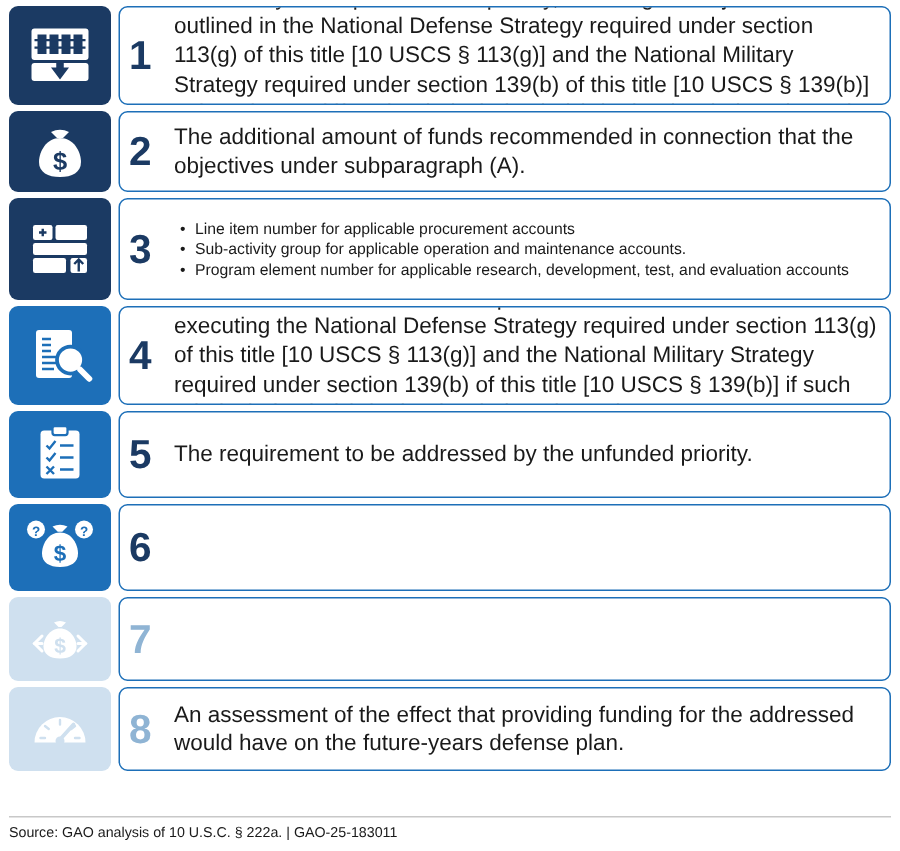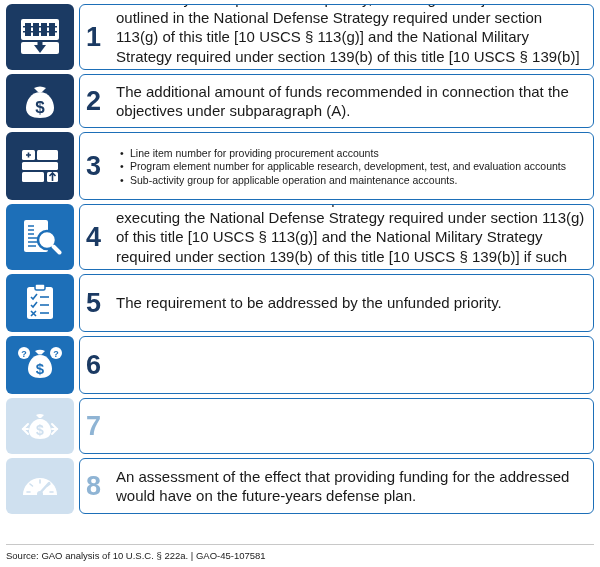--- a/index.html
+++ b/index.html
@@ -146,23 +146,23 @@
         <rect x="4" y="17" width="36" height="8" rx="1.5" fill="#ffffff"></rect>
         <rect x="4" y="27" width="22" height="10" rx="1.5" fill="#ffffff"></rect>
         <rect x="29" y="27" width="11" height="10" rx="1.5" fill="#ffffff"></rect>
         <path d="M34.5 36 v-8 M31.5 31 l3 -3 l3 3" stroke="#1b3a63" stroke-width="1.6" fill="none"></path>
       </svg>
     </div>
     <div class="body-box">
       <div class="num">3</div>
       <div>
         <ul class="bullets">
-          <li>Line item number for providing procurement accounts</li>
+          <li>Line item number for applicable procurement accounts</li>
+          <li>Sub-activity group for applicable operation and maintenance accounts.</li>
           <li>Program element number for applicable research, development, test, and evaluation accounts</li>
-          <li>Sub-activity group for applicable operation and maintenance accounts.</li>
         </ul>
       </div>
     </div>
   </div>
 
   <div class="row" style="height:66px;">
     <div class="icon-box mid">
       <svg width="44" height="42" viewBox="0 0 44 42" aria-hidden="true">
         <rect x="6" y="4" width="24" height="32" rx="2" fill="#ffffff"></rect>
         <g stroke="#1d6fb8" stroke-width="1.6">
@@ -245,14 +245,14 @@
         </g>
       </svg>
     </div>
     <div class="body-box">
       <div class="num light">8</div>
       <div class="text">An assessment of the effect that providing funding for the addressed would have on the future-years defense plan.</div>
     </div>
   </div>
 
   <div class="divider"></div>
-  <div class="source">Source: GAO analysis of 10 U.S.C. § 222a.  |  GAO-45-107581</div>
+  <div class="source">Source: GAO analysis of 10 U.S.C. § 222a.  |  GAO-25-183011</div>
 </div>
 
 </body></html>

